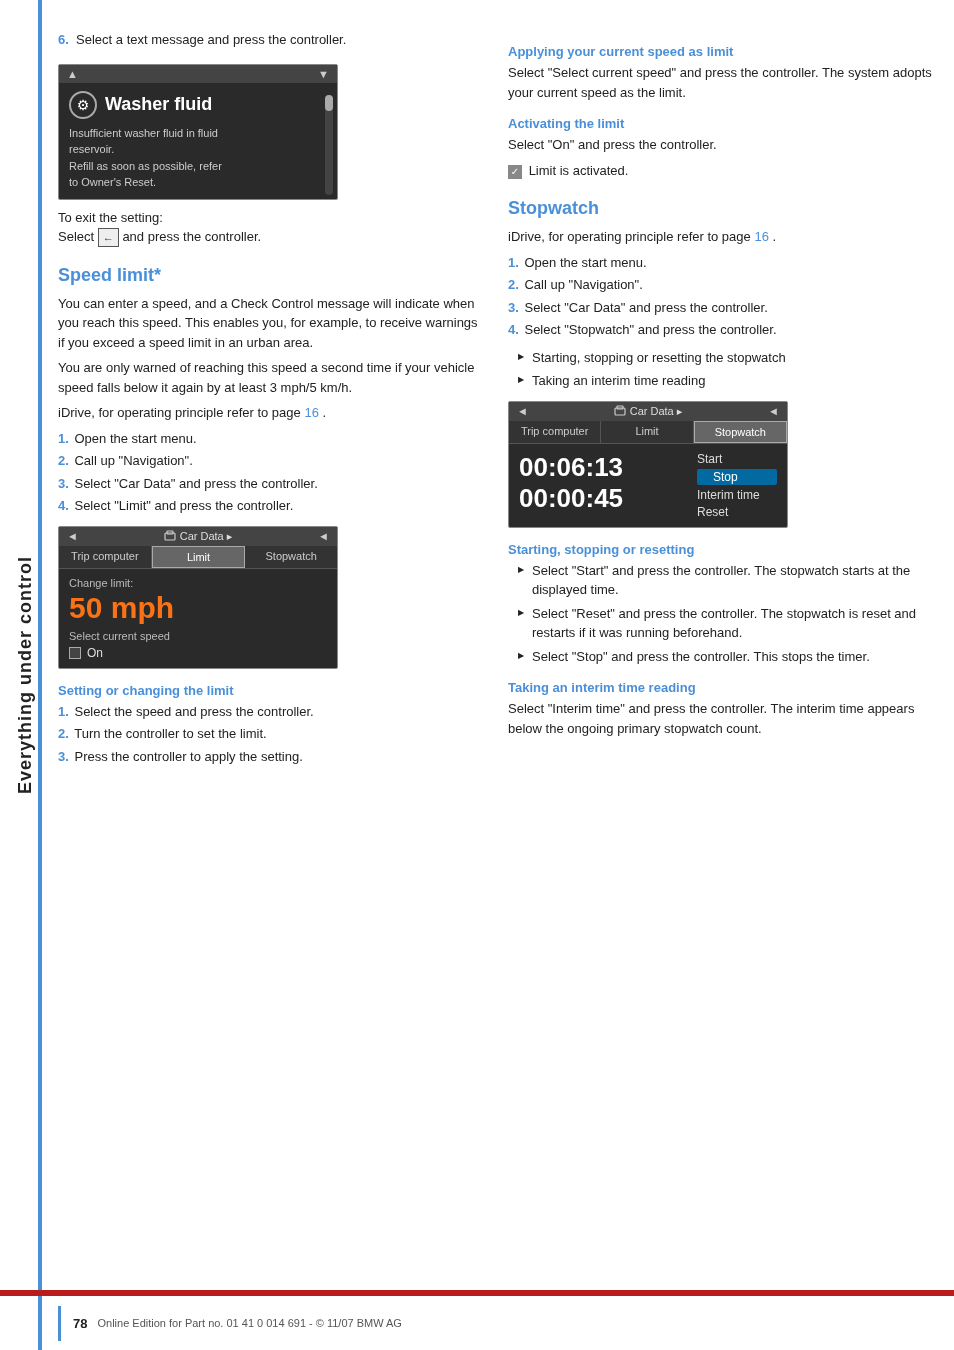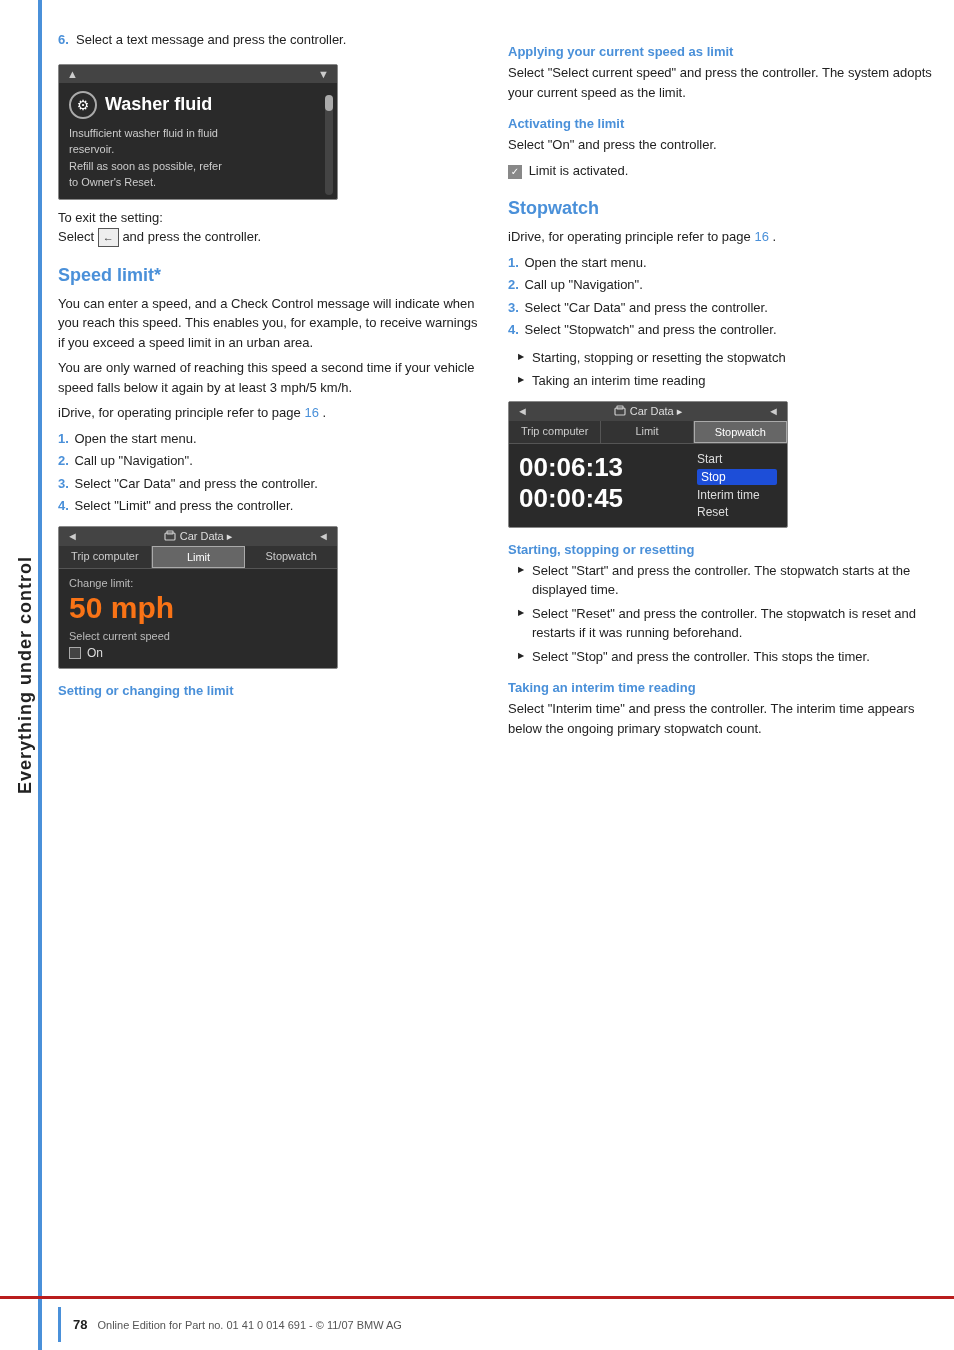--- a/index.html
+++ b/index.html
@@ -252,22 +252,22 @@
       gap: 3px;
       justify-content: center;
       font-size: 12px;
       color: #ddd;
       min-width: 80px;
     }
     .idrive-stopwatch-menu .menu-item {
       color: #ddd;
     }
     .idrive-stopwatch-menu .menu-item.highlighted {
-      background: #1d4ed8;
-      padding: 1px 4px;
+      background: #0369a1;
+      padding: 1px 16px;
       border-radius: 2px;
       color: #fff;
     }
 
     
     .screen-washer {
       border: 1.5px solid #888;
       background: #2a2a2a;
       color: #fff;
       margin: 8px 0;
@@ -312,25 +312,25 @@
       color: #ccc;
       line-height: 1.5;
     }
 
     
     .footer {
       position: absolute;
       bottom: 0;
       left: 0;
       right: 0;
-      height: 54px;
+      height: 60px;
       display: flex;
       align-items: center;
       padding-left: 58px;
-      border-top: 3px solid #b91c1c;
+      border-top: 6px solid #b91c1c;
     }
     .footer-line {
       width: 3px;
       height: 35px;
       background: #4a90d9;
       margin-right: 12px;
     }
     .footer-text {
       font-size: 11px;
       color: #555;
@@ -477,20 +477,34 @@
           <div class="speed-big">50 mph</div>
           <div class="select-speed">Select current speed</div>
           <div class="on-row">
             <div class="checkbox"></div>
             <span>On</span>
           </div>
         </div>
       </div>
 
       <div class="sub-heading">Setting or changing the limit</div>
+      <ol style="list-style:none;margin-left:0;">
+        <li>
+          <span class="num" style="color:#4a90d9;font-weight:bold;">1.</span>
+          <span>Select the speed and press the controller.</span>
+        </li>
+        <li>
+          <span class="num" style="color:#4a90d9;font-weight:bold;">2.</span>
+          <span>Turn the controller to set the limit.</span>
+        </li>
+        <li>
+          <span class="num" style="color:#4a90d9;font-weight:bold;">3.</span>
+          <span>Press the controller to apply the setting.</span>
+        </li>
+      </ol>
 
     </div>
 
     <div class="col-right">
 
       <div class="sub-heading">Applying your current speed as limit</div>
       <p>Select "Select current speed" and press the controller. The system adopts your current speed as the limit.</p>
 
       <div class="sub-heading">Activating the limit</div>
       <p>Select "On" and press the controller.</p>

